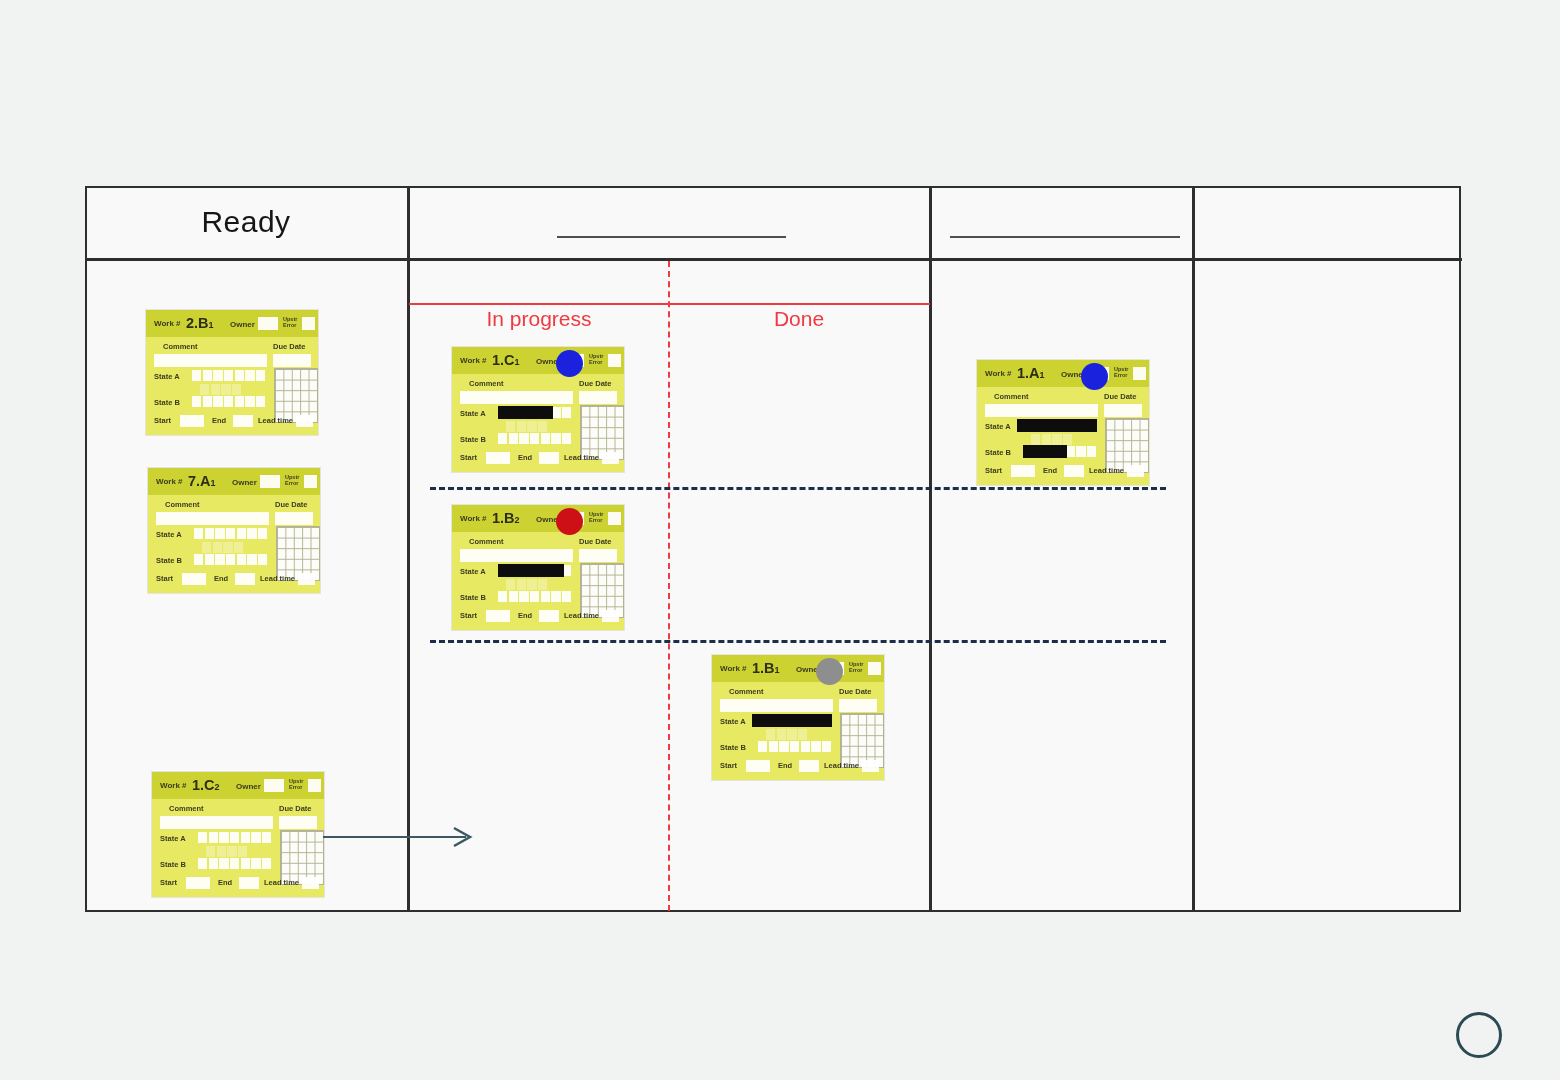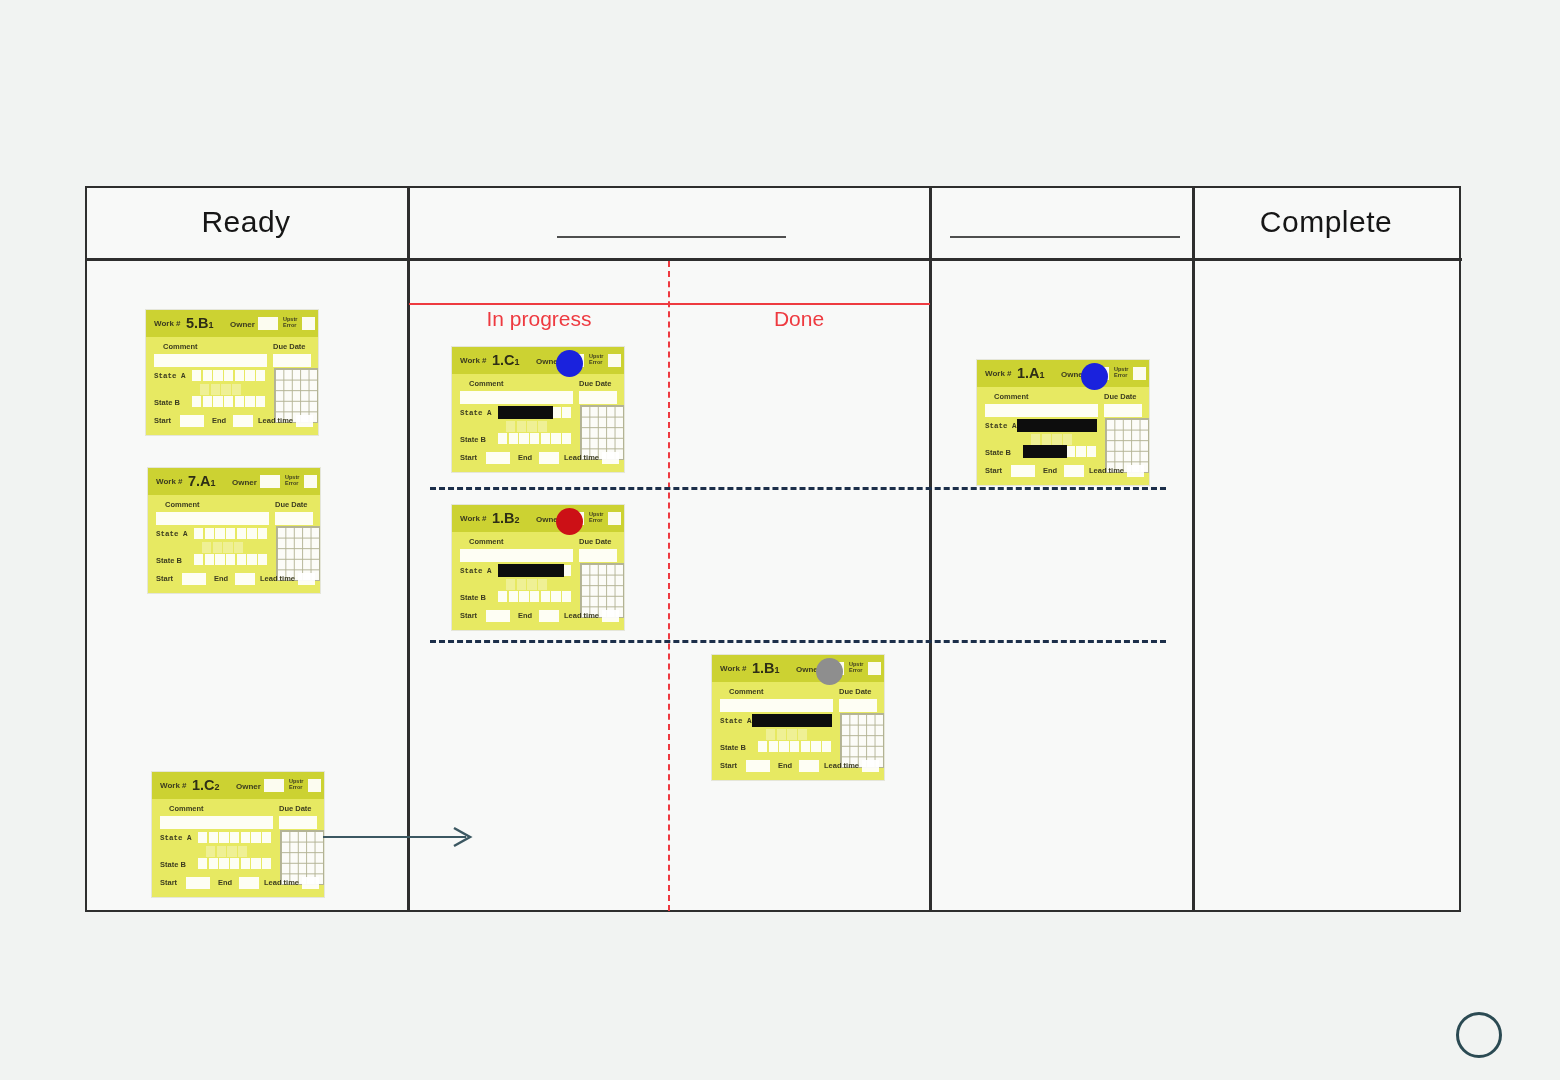--- a/index.html
+++ b/index.html
@@ -36,21 +36,21 @@
   .work-title .subnum { font-size:9px; font-weight:bold; }
   .owner-label { left:84px; top:10px; font-size:8px; }
   .owner-box { left:112px; top:7px; width:20px; height:13px; }
   .upstr-label { left:137px; top:6px; font-size:5.5px; line-height:6px; white-space:pre-line; }
   .upstr-box { left:156px; top:7px; width:13px; height:13px; }
   .magnet { position:absolute; left:104px; top:3px; width:27px; height:27px; border-radius:50%; z-index:3; }
   .comment-label { left:17px; top:32px; }
   .comment-box { left:8px; top:44px; width:113px; height:13px; }
   .due-label { left:127px; top:32px; }
   .due-box { left:127px; top:44px; width:38px; height:13px; }
-  .statea-label { left:8px; top:62px;font-family:Liberation Mono, monospace; }
+  .statea-label { left:8px; top:62px; }
   .stateb-label { left:8px; top:88px; }
   .sboxes { position:absolute; display:flex; gap:1.5px; }
   .statea-boxes { left:46px; top:60px; }
   .faded-boxes { left:54px; top:74px; opacity:.35; }
   .stateb-boxes { left:46px; top:86px; }
   .sbox { width:9.2px; height:11px; background:rgba(255,255,255,.92); }
   .grid { position:absolute; left:128px; top:58px; width:42px; height:53px;
           background-color:#fcfcf8; border:1px solid #b3b394;
           background-image:linear-gradient(to right,#b3b394 1px,transparent 1px),
                            linear-gradient(to bottom,#b3b394 1px,transparent 1px);
@@ -75,35 +75,34 @@
 
   <div class="board-frame"></div>
   <div class="vline" style="left:407px;"></div>
   <div class="vline" style="left:929px;"></div>
   <div class="vline" style="left:1192px;"></div>
   <div class="hline-header"></div>
 
   <div class="hcell" style="left:85px;width:322px;">Ready</div>
   <div class="hblank" style="left:557px;top:236px;width:229px;"></div>
   <div class="hblank" style="left:950px;top:236px;width:230px;"></div>
-  <div class="hcell" style="left:1193px;width:266px;">Complete</div>
 
   <div class="sublabel" style="left:409px;top:271px;width:260px;">In progress</div>
   <div class="sublabel" style="left:670px;top:271px;width:258px;">Done</div>
   <div class="redline-h"></div>
   <div class="redline-v"></div>
 
   <div class="navydash" style="top:487px;"></div>
   <div class="navydash" style="top:640px;"></div>
 
   <div id="card-layer">
       <div class="card" style="left: 146px; top: 310px;">
     <div class="card-head"></div>
     <span class="lbl work-label">Work #</span>
-    <span class="work-title"><span class="num">5.B</span><span class="subnum">1</span></span>
+    <span class="work-title"><span class="num">2.B</span><span class="subnum">1</span></span>
     <span class="lbl owner-label">Owner</span>
     <span class="wbox owner-box"></span>
     <span class="lbl upstr-label">Upstr
 Error</span>
     <span class="wbox upstr-box"></span>
 
     <span class="lbl comment-label">Comment</span>
     <span class="wbox comment-box"></span>
     <span class="lbl due-label">Due Date</span>
     <span class="wbox due-box"></span>

